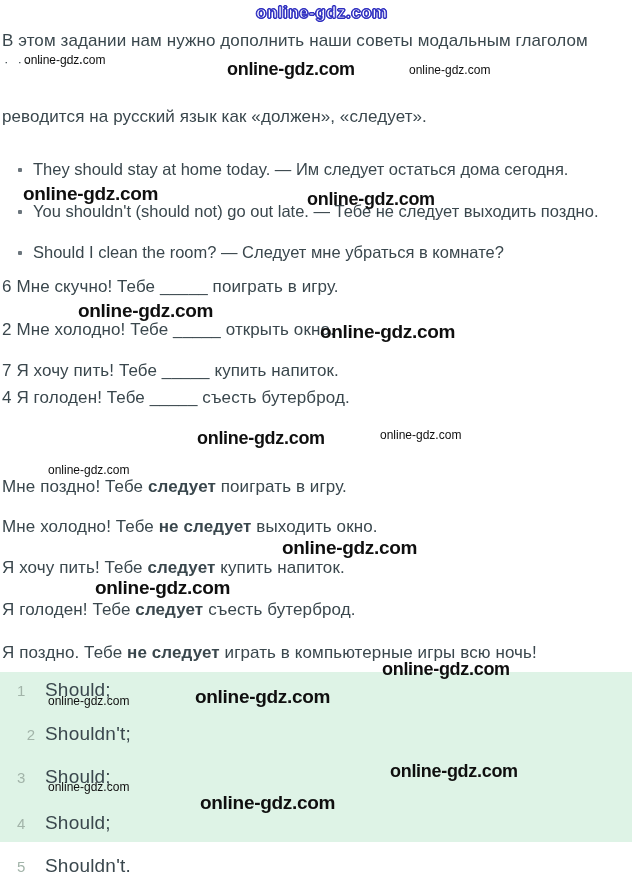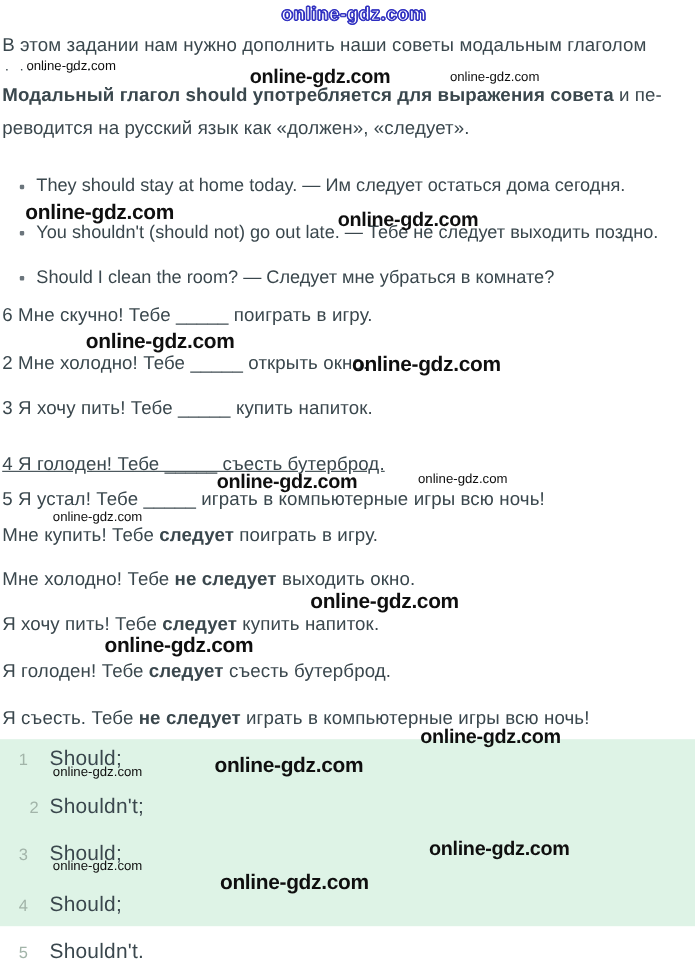--- a/index.html
+++ b/index.html
@@ -50,54 +50,50 @@
 <body>
 
 <div class="page">
 
   <div class="wm-outline" style="left:256px; top:3px;">online-gdz.com</div>
 
   <div class="t" style="left:2px; top:31px;">В этом задании нам нужно дополнить наши советы модальным глаголом</div>
 
   <div class="dots" style="left:5px; top:58px;">·  ··   ·   · · ·</div>
 
-  <div class="t" style="left:2px; top:77px;">
-    <b>Модальный глагол should употребляется для выражения совета</b><span> и пе-</span>
-  </div>
   <div class="t" style="left:2px; top:107px;">реводится на русский язык как «должен», «следует».</div>
 
   <div class="bullet-dot" style="left:18px; top:168px;"></div>
   <div class="bullet-text" style="left:33px; top:160px;">They should stay at home today. — Им следует остаться дома сегодня.</div>
 
   <div class="bullet-dot" style="left:18px; top:210px;"></div>
   <div class="bullet-text" style="left:33px; top:202px;">You shouldn't (should not) go out late. — Тебе не следует выходить поздно.</div>
 
   <div class="bullet-dot" style="left:18px; top:251px;"></div>
   <div class="bullet-text" style="left:33px; top:243px;">Should I clean the room? — Следует мне убраться в комнате?</div>
 
   <div class="t" style="left:2px; top:277px;">6 Мне скучно! Тебе _____ поиграть в игру.</div>
   <div class="t" style="left:2px; top:320px;">2 Мне холодно! Тебе _____ открыть окно.</div>
-  <div class="t" style="left:2px; top:361px;">3 Я хочу пить! Тебе _____ купить напиток.</div>
-  <div class="t" style="left:2px; top:412px;text-decoration:underline;">4 Я голоден! Тебе _____ съесть бутерброд.</div>
-  <div class="t" style="left:2px; top:444px;">5 Я устал! Тебе _____ играть в компьютерные игры всю ночь!</div>
+  <div class="t" style="left:2px; top:361px;">7 Я хочу пить! Тебе _____ купить напиток.</div>
+  <div class="t" style="left:2px; top:388px;">4 Я голоден! Тебе _____ съесть бутерброд.</div>
 
   <div class="t" style="left:2px; top:477px;">
-    <span>Мне купить! Тебе </span><b>следует</b><span> поиграть в игру.</span>
+    <span>Мне поздно! Тебе </span><b>следует</b><span> поиграть в игру.</span>
   </div>
   <div class="t" style="left:2px; top:517px;">
     <span>Мне холодно! Тебе </span><b>не следует</b><span> выходить окно.</span>
   </div>
   <div class="t" style="left:2px; top:558px;">
     <span>Я хочу пить! Тебе </span><b>следует</b><span> купить напиток.</span>
   </div>
   <div class="t" style="left:2px; top:600px;">
     <span>Я голоден! Тебе </span><b>следует</b><span> съесть бутерброд.</span>
   </div>
   <div class="t" style="left:2px; top:643px;">
-    <span>Я съесть. Тебе </span><b>не следует</b><span> играть в компьютерные игры всю ночь!</span>
+    <span>Я поздно. Тебе </span><b>не следует</b><span> играть в компьютерные игры всю ночь!</span>
   </div>
 
   <div class="answer-key" style="background: rgb(222, 243, 230);">
     <div class="ak-item" style="top:7px;">
       <span class="ak-num">1</span><span class="ak-label">Should;</span>
     </div>
     <div class="ak-item" style="top:51px;text-align:center;">
       <span class="ak-num">2</span><span class="ak-label">Shouldn't;</span>
     </div>
     <div class="ak-item" style="top:94px;">

